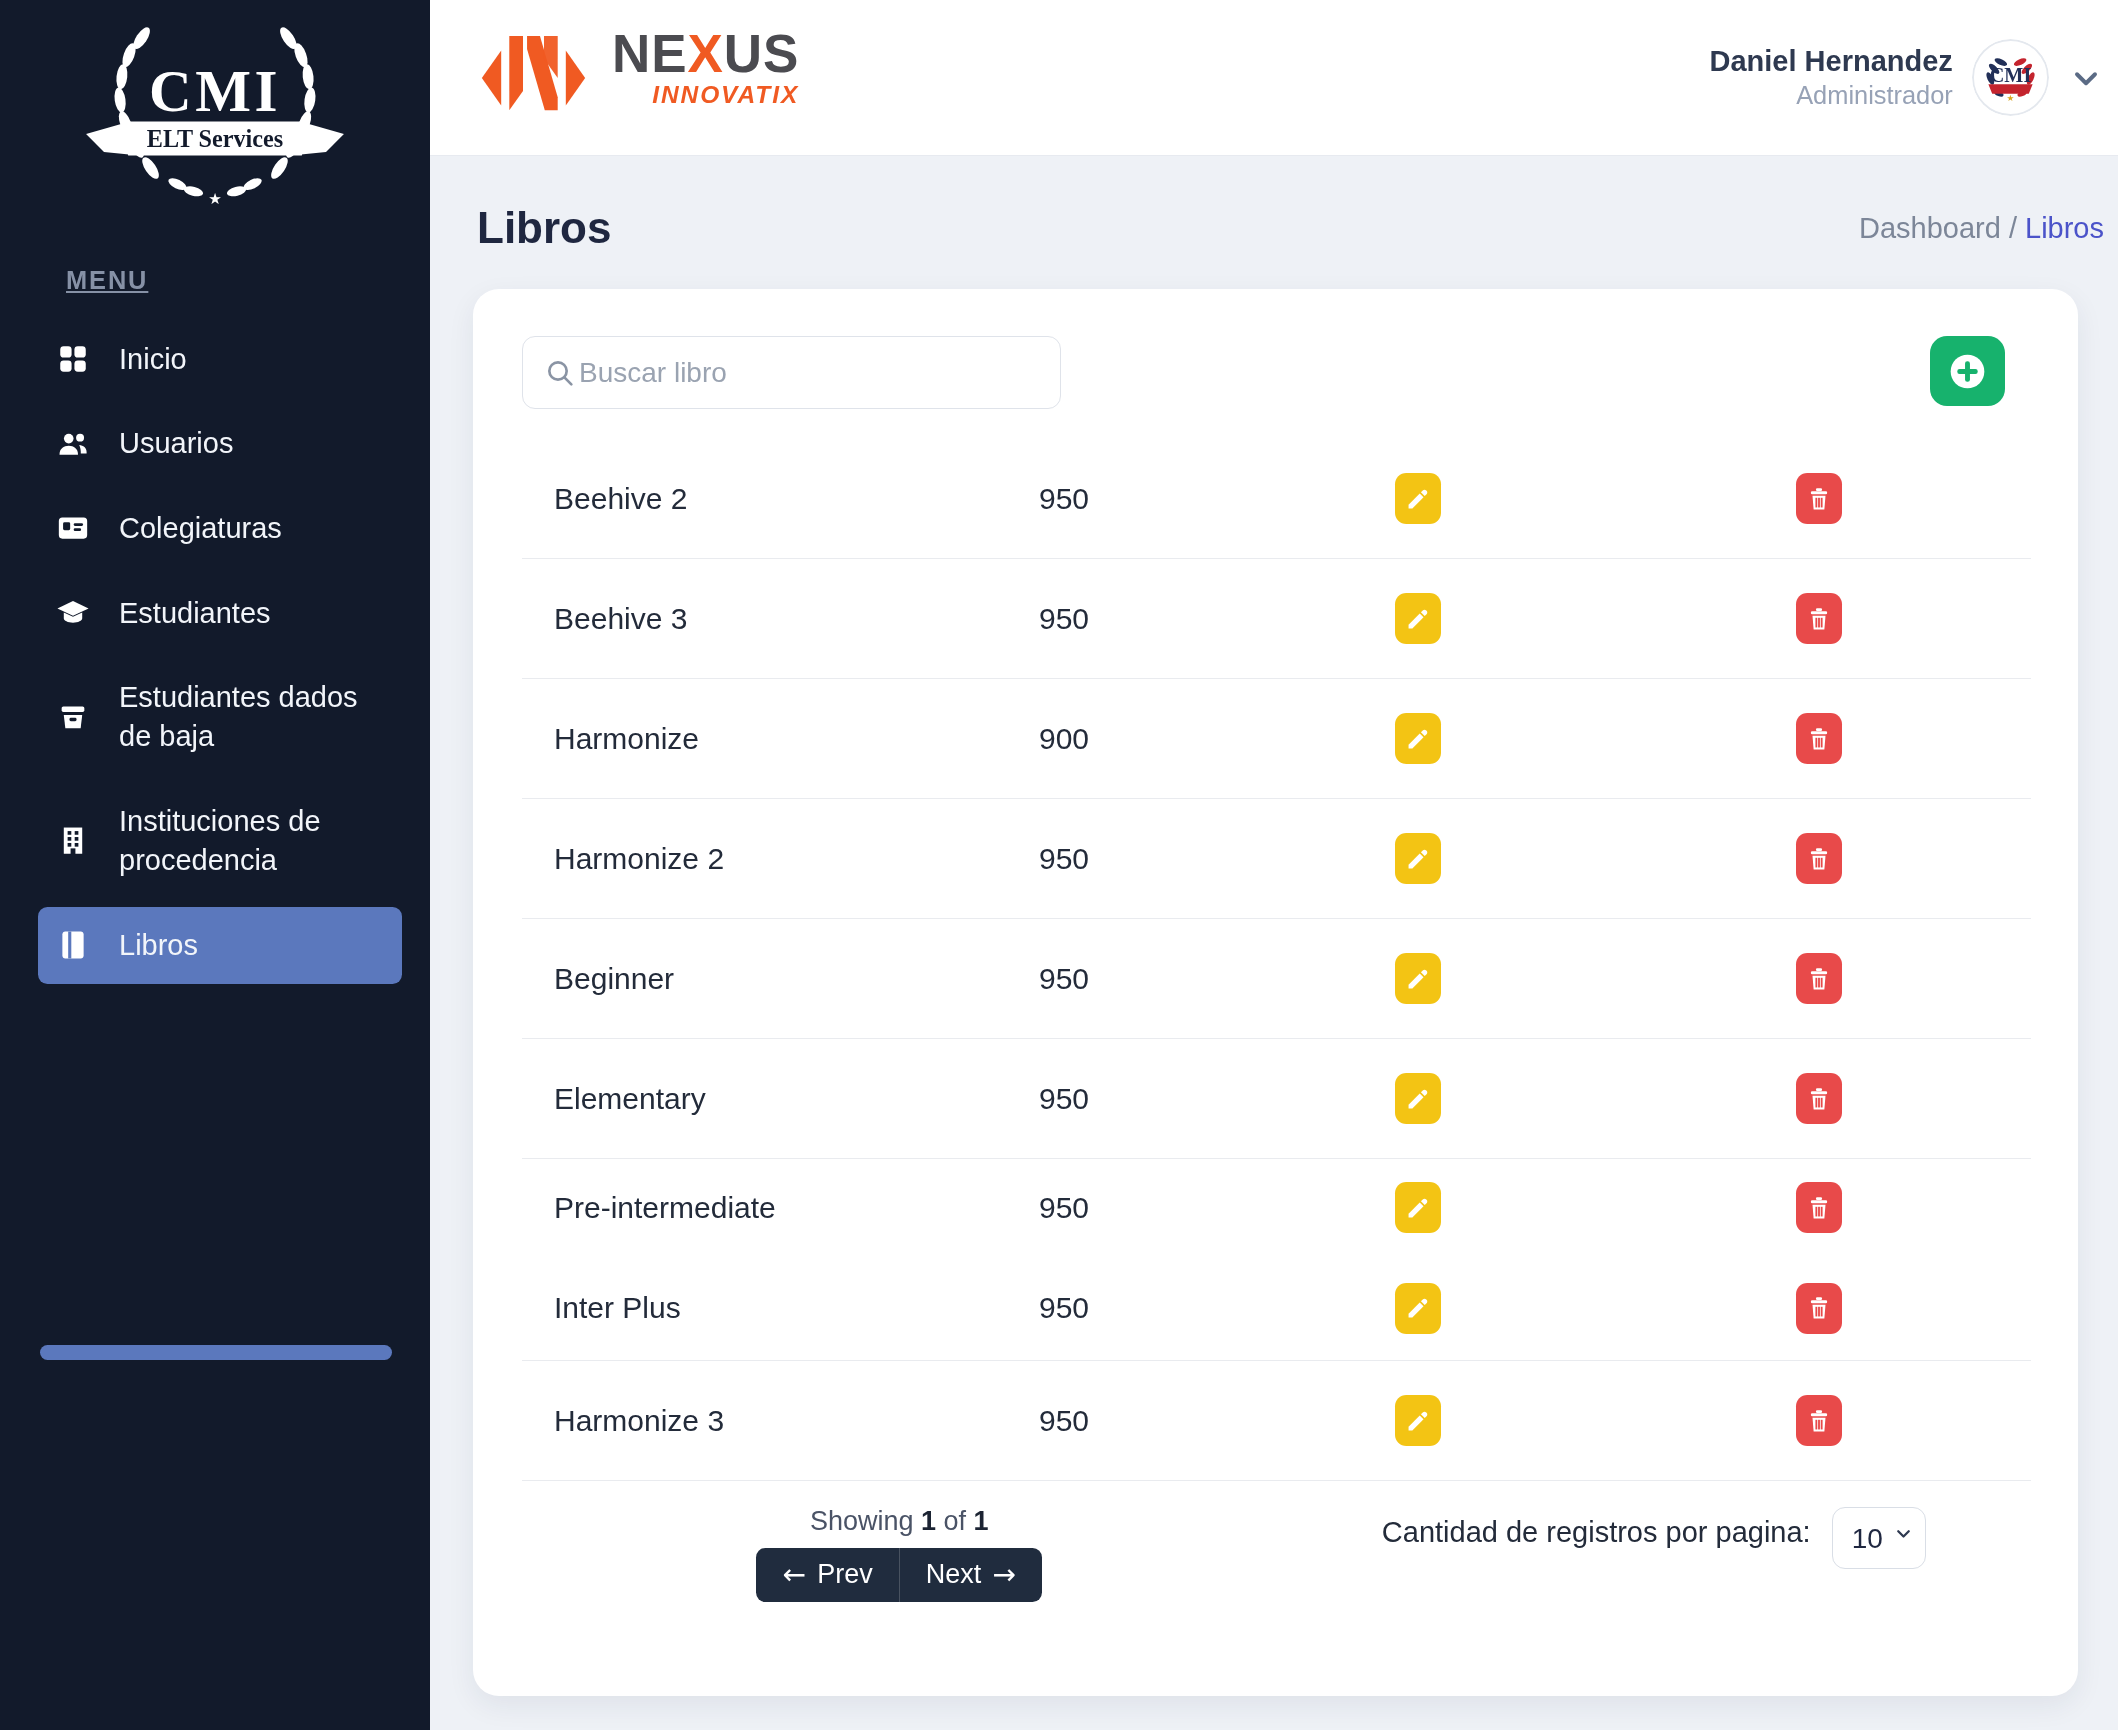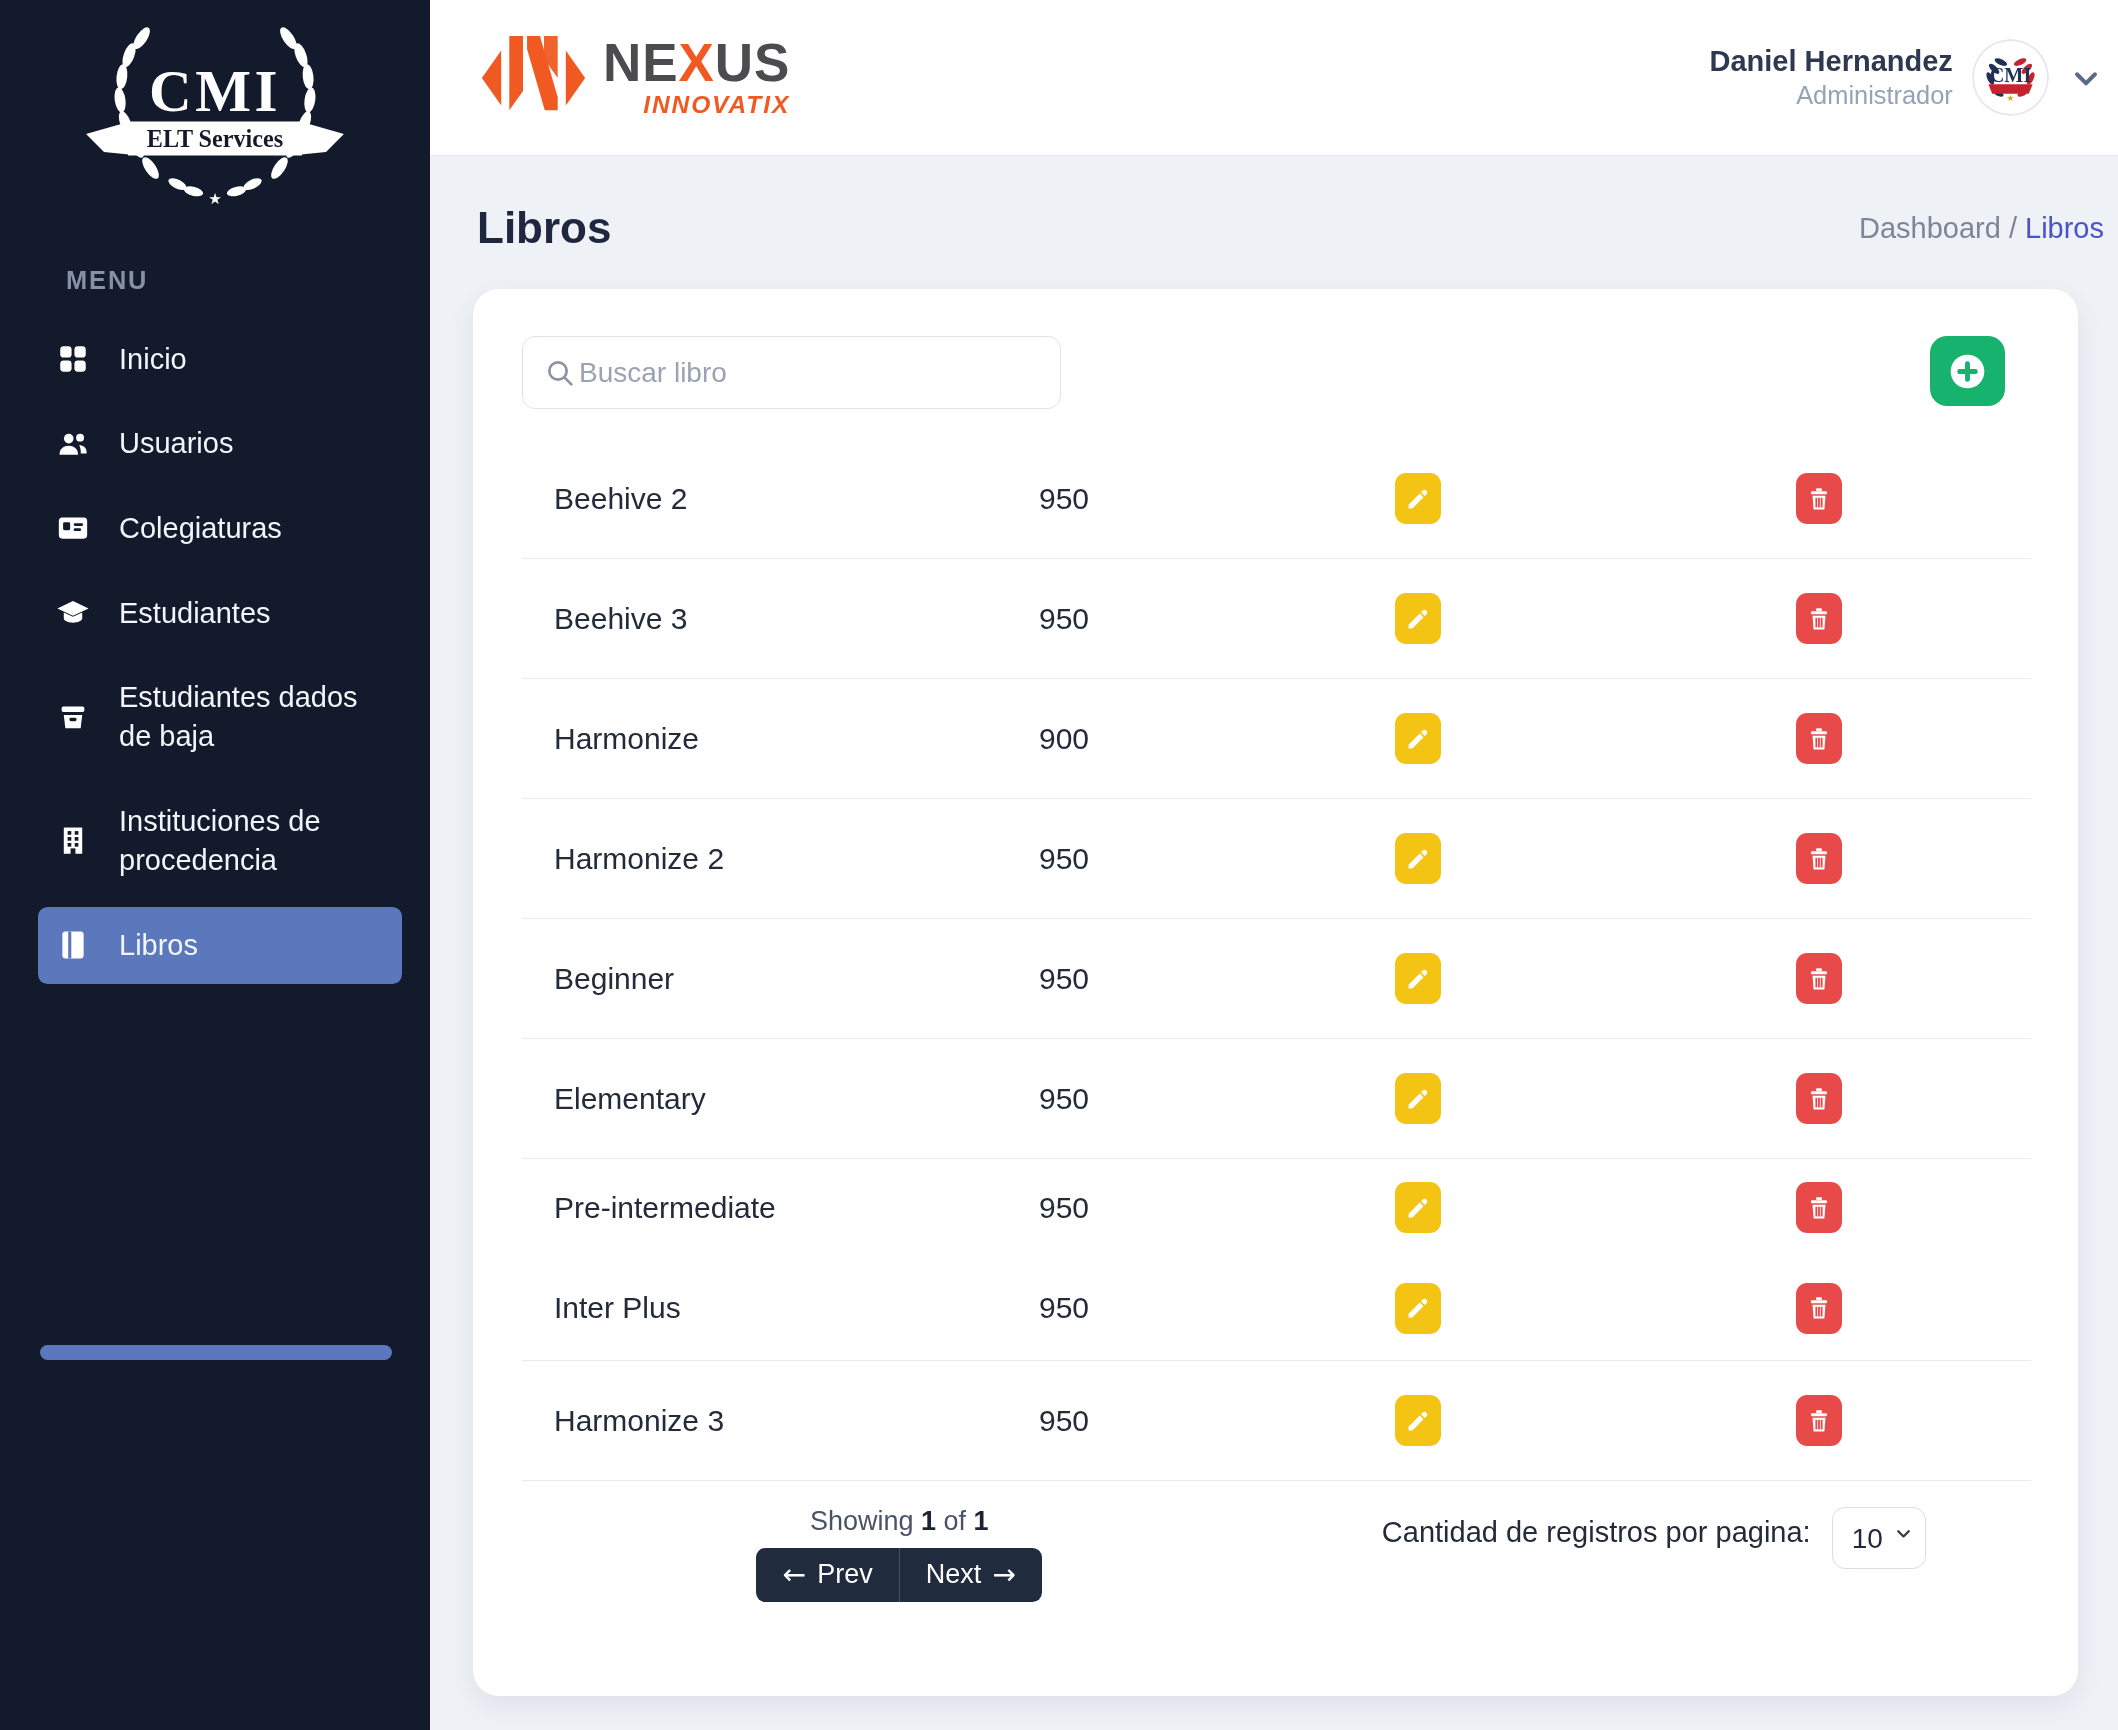--- a/index.html
+++ b/index.html
@@ -3,35 +3,35 @@
 <meta charset="utf-8">
 <style>
   * { margin:0; padding:0; box-sizing:border-box; }
   html,body { width:2119px; height:1731px; overflow:hidden; }
   body { font-family:"Liberation Sans","DejaVu Sans",sans-serif; background:#eef1f6; color:#232b3a; }
   .app { display:flex; width:2119px; height:1731px; }
 
   
   .sidebar { width:430px; flex-shrink:0; background:#121a2b; position:relative; }
   .logo-wrap { padding-top:22.6px; display:flex; justify-content:center; }
-  .menu-label { margin:55px 12px 26px 66px; font-size:25.4px; font-weight:600; letter-spacing:1.9px; color:#8691a6; }
+  .menu-label { margin:55px 12px 26px 66px; font-size:25.4px; font-weight:600; letter-spacing:1.9px; color:#8691a6;text-decoration:underline; }
   .nav { padding:0 28px 0 38px; display:flex; flex-direction:column; gap:7.5px; }
   .nav-item { display:flex; align-items:center; gap:28px; padding:19px 17px; border-radius:9.4px;
               font-size:29px; line-height:1.35; color:#f2f5fa; font-weight:500; cursor:pointer; }
   .nav-item .icon { width:36px; height:36px; flex-shrink:0; display:flex; align-items:center; justify-content:center; }
   .nav-item .icon svg { width:34px; height:34px; }
   .nav-item.active { background:#5b78bd; }
   .side-bar-indicator { position:absolute; left:40px; top:1345px; width:352px; height:15px;
                         background:#5b78bd; border-radius:7.5px; }
 
   
   .main { flex:1; display:flex; flex-direction:column; min-width:0; }
   .topbar { height:156px; background:#ffffff; border-bottom:0.9px solid #e7eaf0;
             display:flex; align-items:center; justify-content:space-between; padding:0 9.4px 0 47px; flex-shrink:0; }
-  .brand { display:flex; align-items:center; gap:13px; }
+  .brand { display:flex; gap:22px; }
   .brand-mark svg { width:113px; height:102px; display:block; }
   .brand-text { display:flex; flex-direction:column; align-items:flex-end; }
   .brand-name { font-size:53px; font-weight:800; letter-spacing:0.9px; color:#4b4b50; line-height:1; }
   .brand-name .bx { color:#f05a22; }
   .brand-tagline { font-size:24.5px; font-weight:700; font-style:italic; letter-spacing:1.9px; color:#f05a22; margin-top:1.9px; }
   .user-menu { display:flex; align-items:center; gap:19px; padding-right:3.8px; cursor:pointer; }
   .user-text { text-align:right; }
   .user-name { font-size:29px; font-weight:600; color:#2e3950; }
   .user-role { font-size:25.4px; color:#97a2b6; margin-top:3.8px; }
   .avatar { width:77px; height:77px; border-radius:50%; overflow:hidden; flex-shrink:0; }

